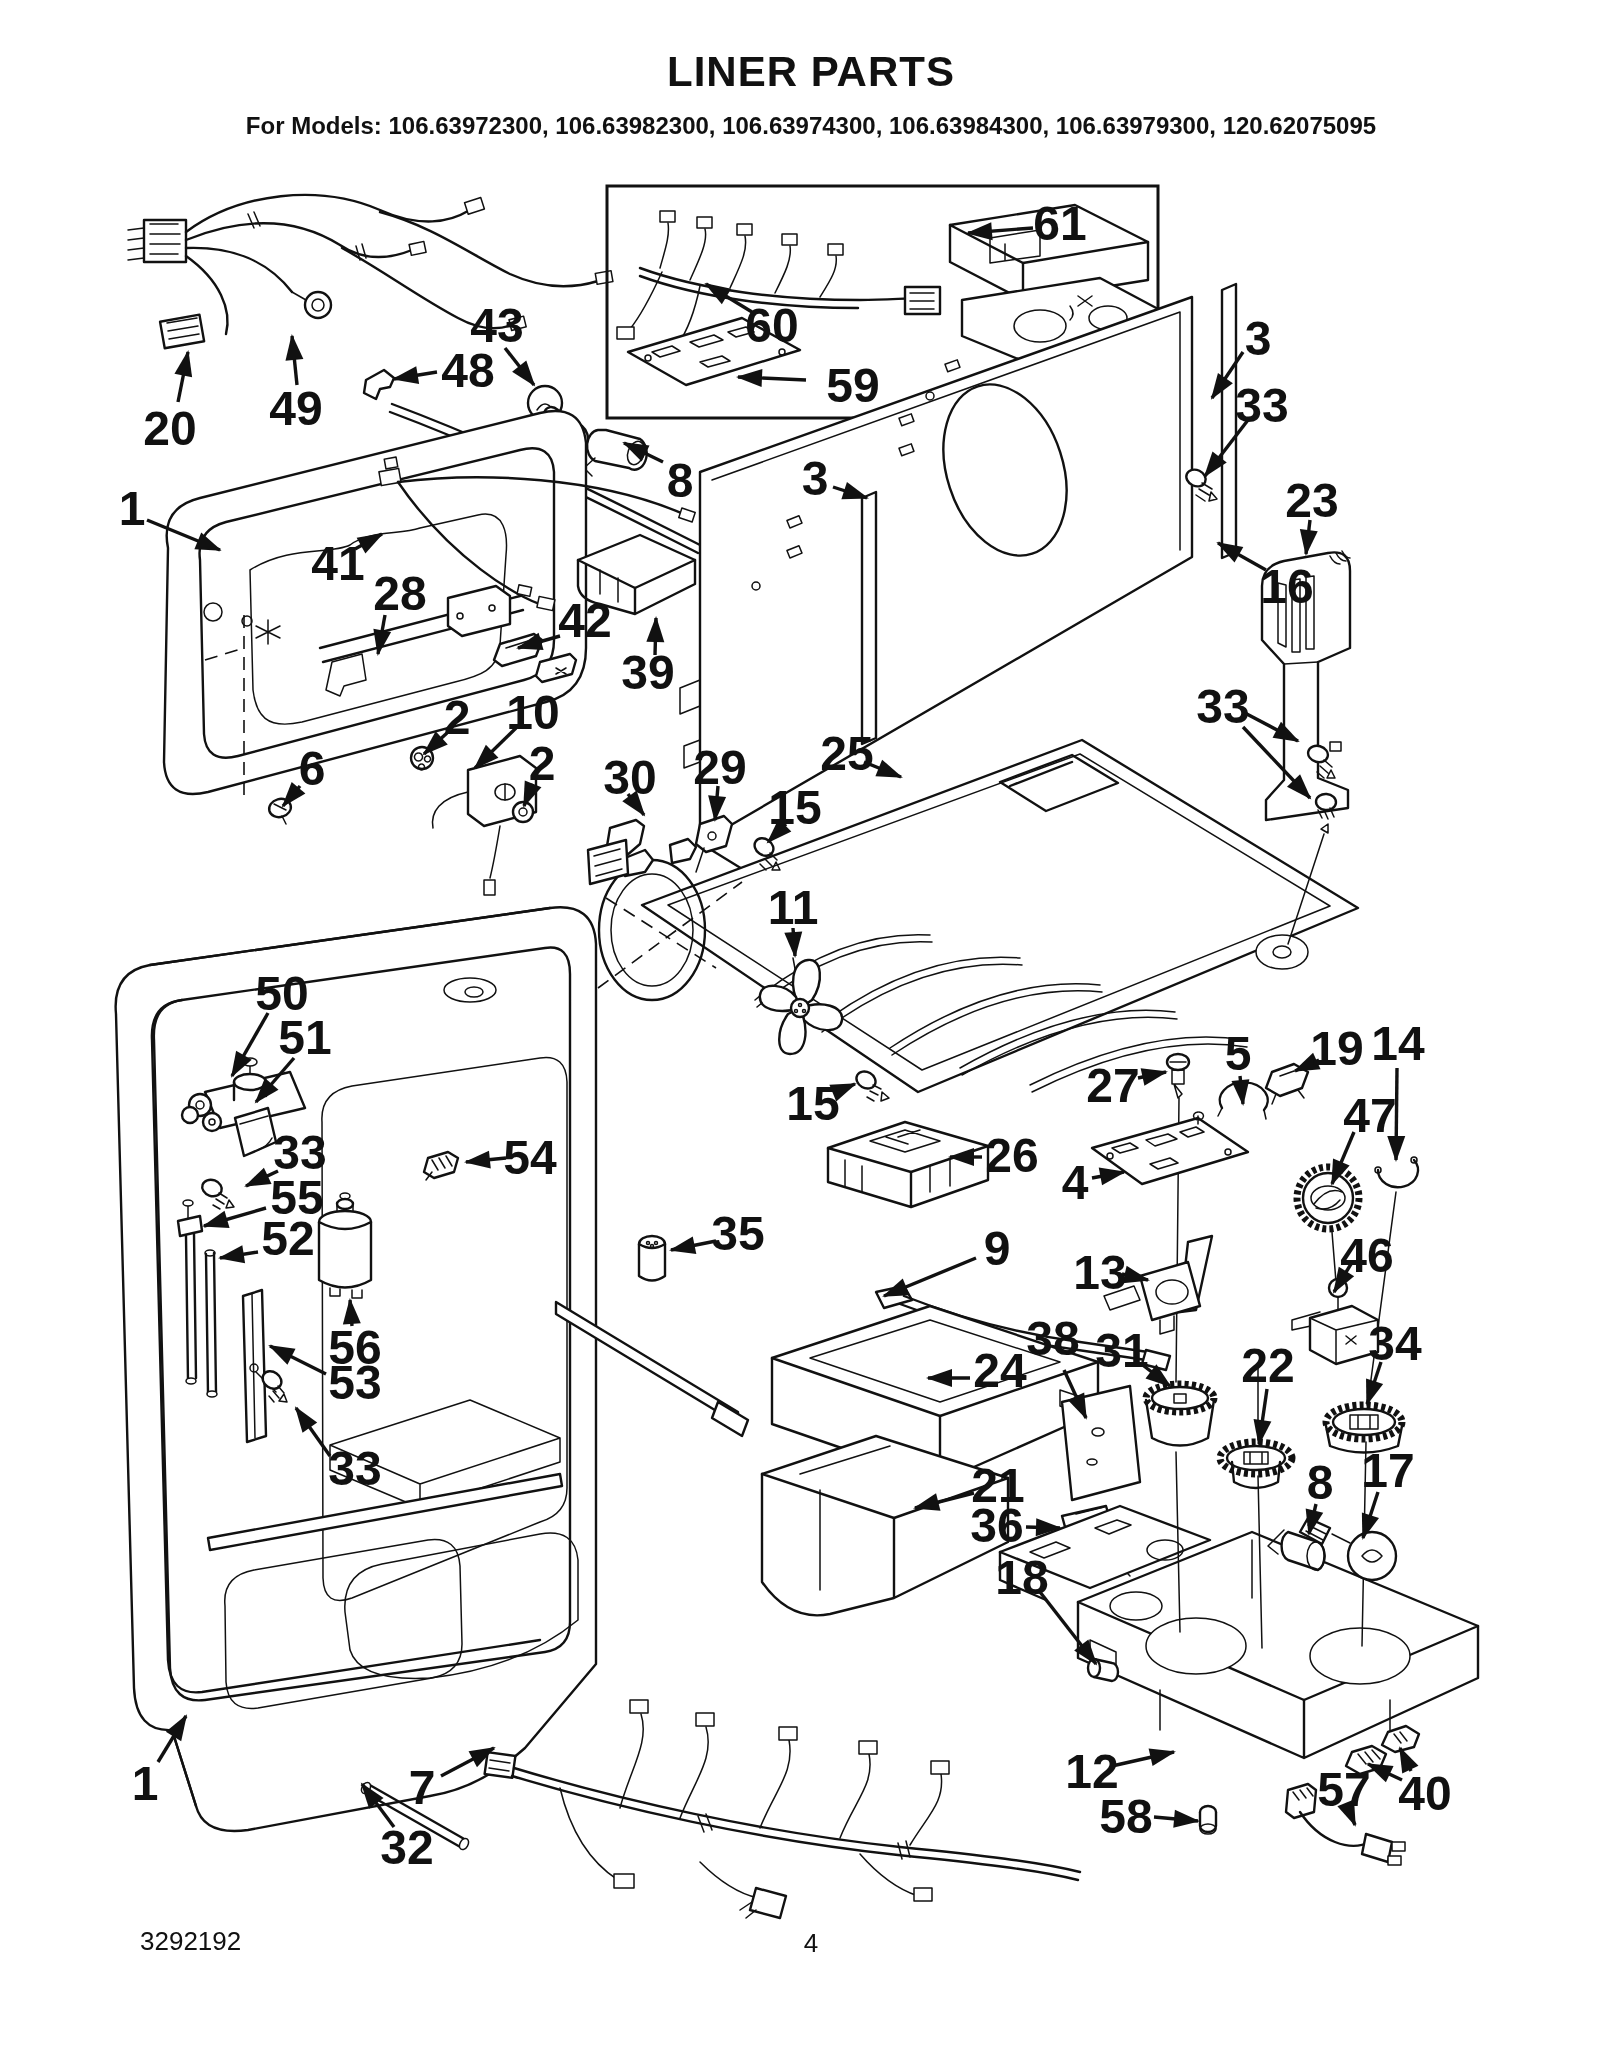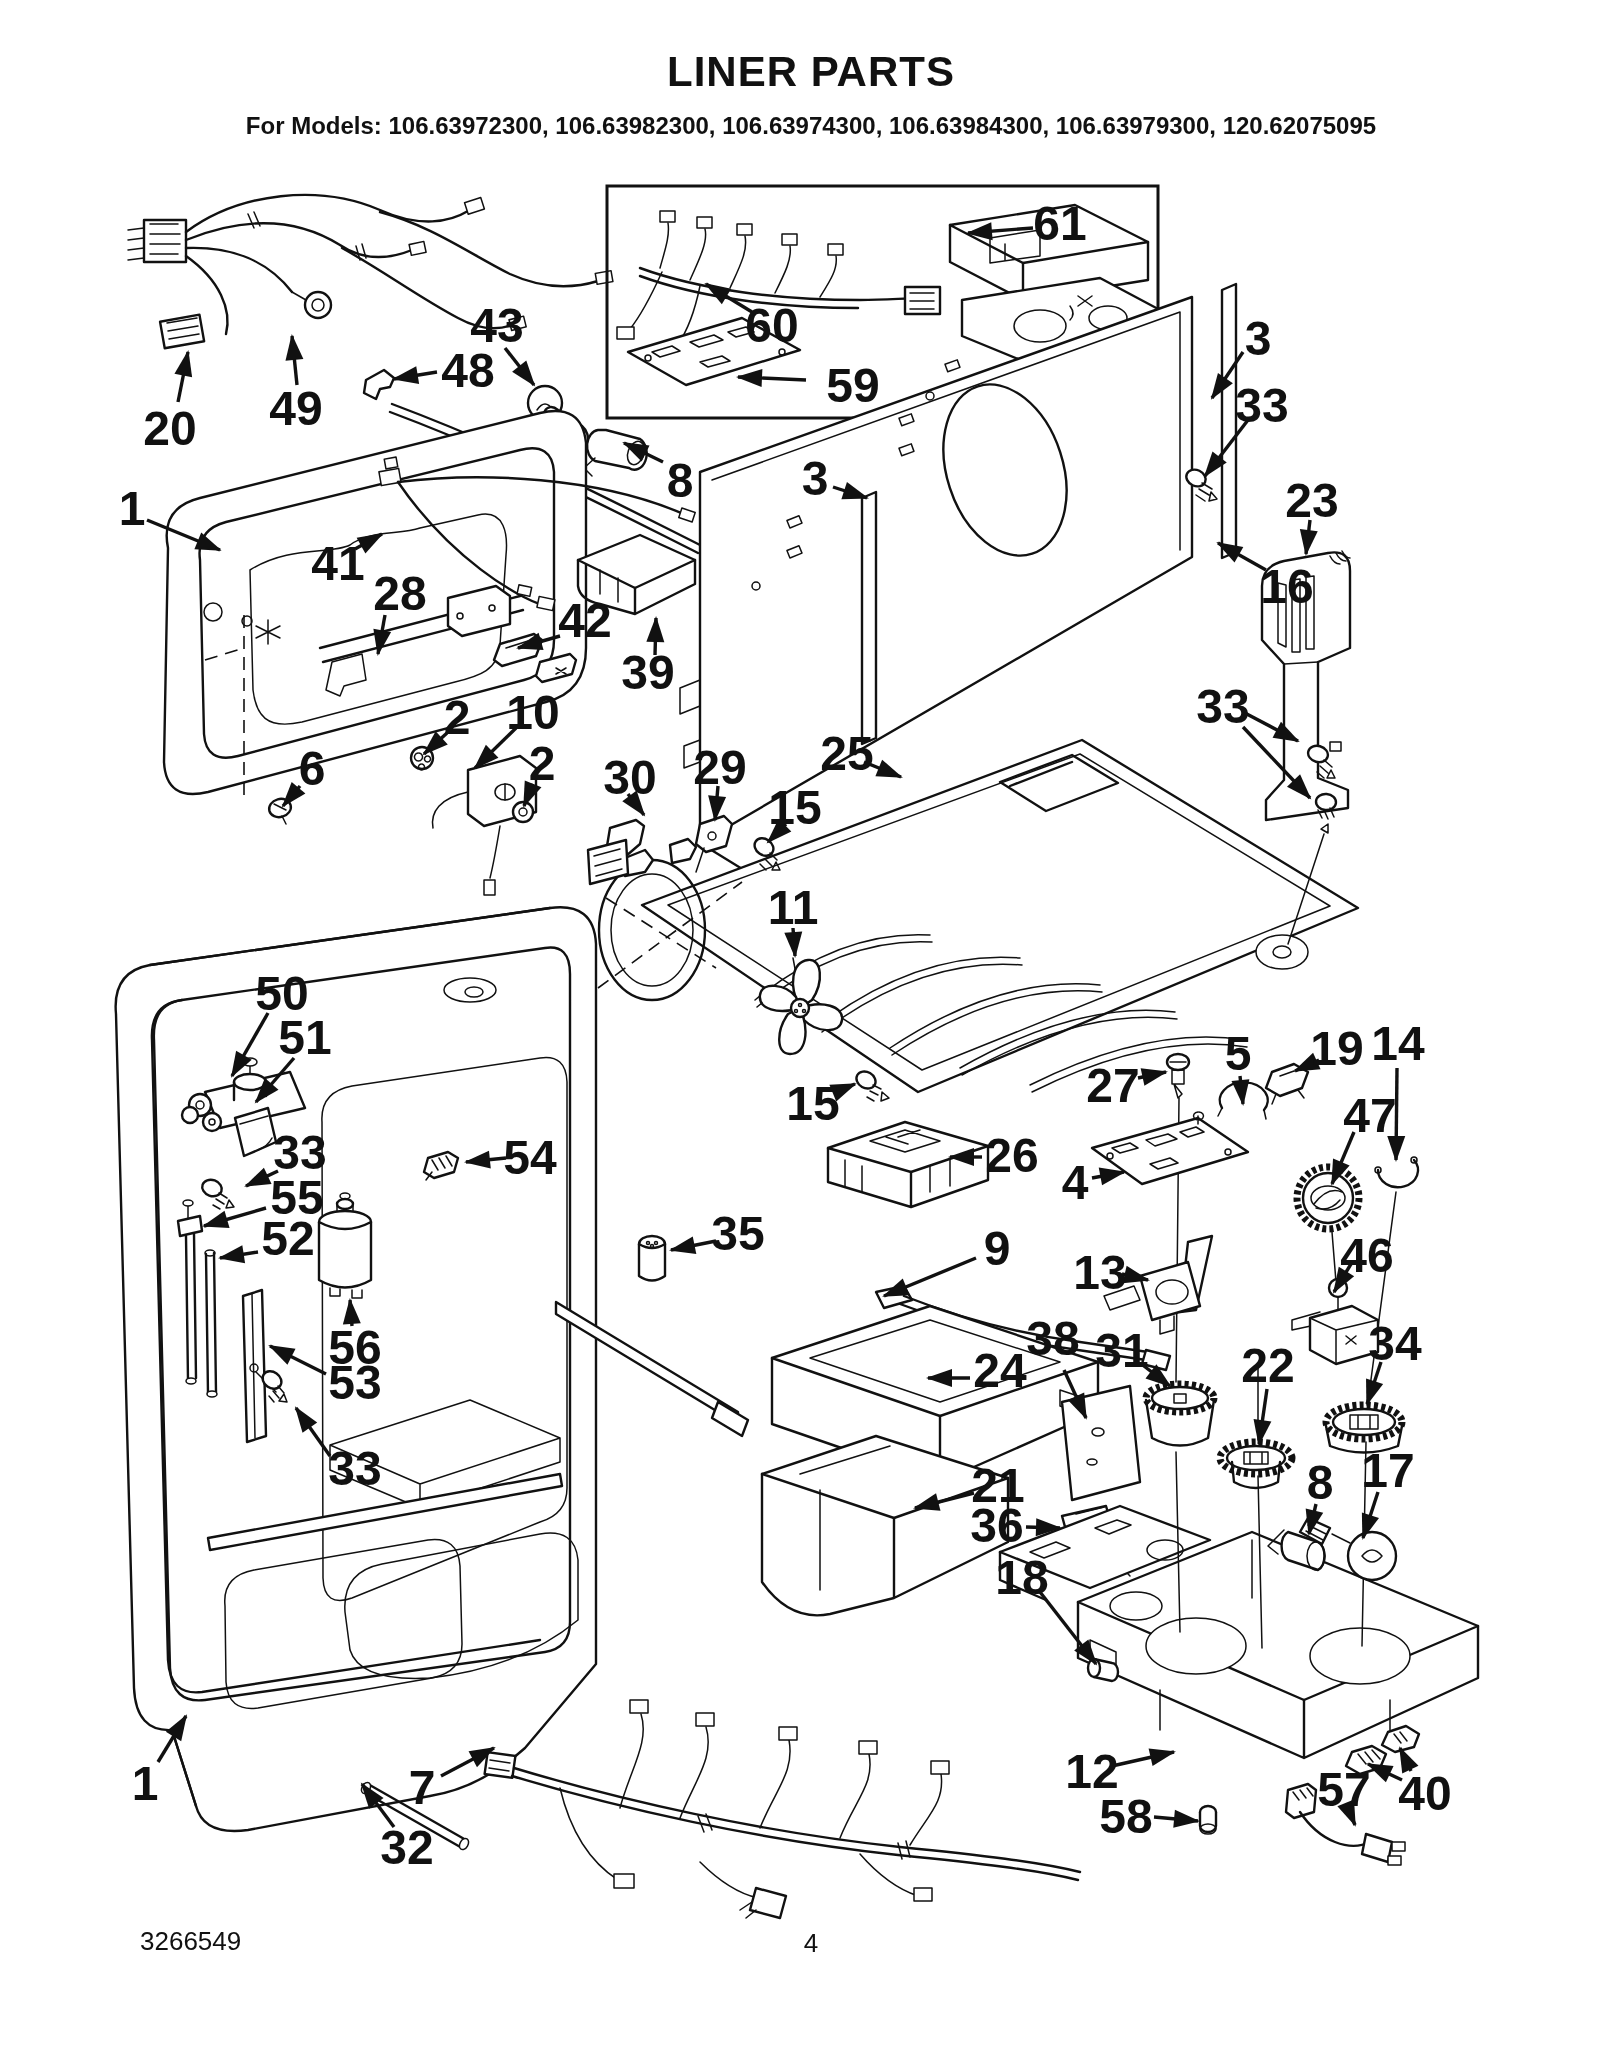--- a/index.html
+++ b/index.html
@@ -759,15 +759,15 @@
           <line x1="394" y1="1827" x2="362" y2="1784" class="co-arrow" marker-end="url(#arrow)"></line>
           <text x="407" y="1847" dy="17" class="co-label">32</text>
         </g>
         <g>
           <line x1="158" y1="1762" x2="186" y2="1716" class="co-arrow" marker-end="url(#arrow)"></line>
           <text x="145" y="1783" dy="17" class="co-label">1</text>
         </g>
       </g>
   </svg>
 
-  <div class="doc-num">3266549</div>
+  <div class="doc-num">3292192</div>
   <div class="page-num">4</div>
 </div>
 
 </body></html>

